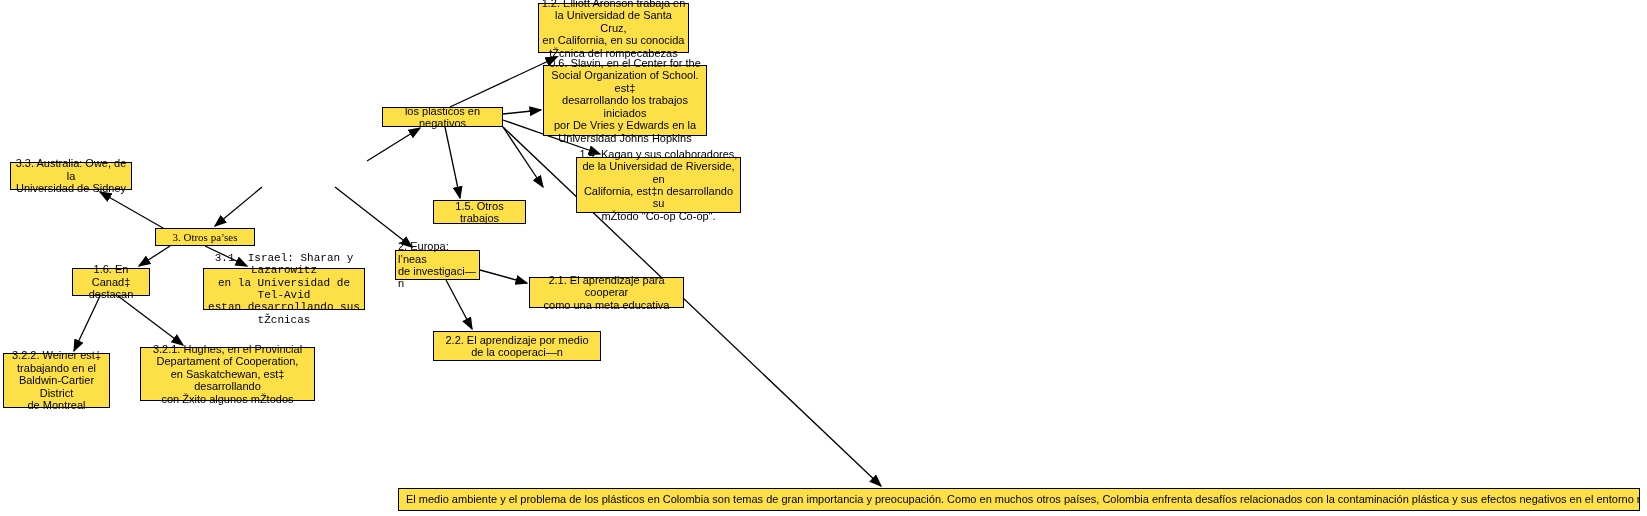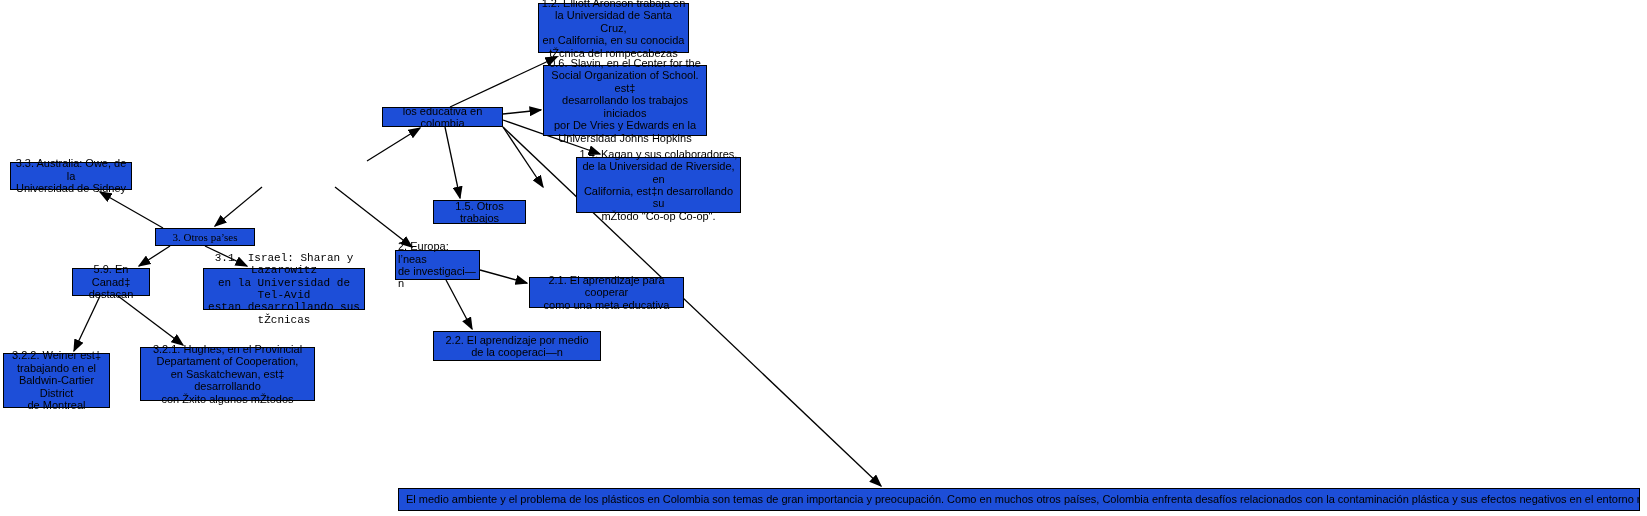--- a/index.html
+++ b/index.html
@@ -7,21 +7,21 @@
     position:relative;
     width:1647px;height:516px;
     background:#ffffff;
     font-family:"Liberation Sans", sans-serif;
     overflow:hidden;
   }
   #edges{position:absolute;left:0;top:0;width:1647px;height:516px;z-index:1;}
   #edges line{stroke:#000;stroke-width:1.3;}
   .node{
     position:absolute;z-index:2;
-    background:#1d4ed8;
+    background:#fde047;
     border:1.5px solid #000;
     box-sizing:border-box;
     display:flex;align-items:center;justify-content:center;
     text-align:center;
     font-size:11px;line-height:12.4px;color:#000;
     white-space:pre-line;
     padding:1px 2px;
   }
   .node-main{
     font-weight:bold;font-size:13.5px;line-height:15px;
@@ -67,39 +67,39 @@
 la Universidad de Santa Cruz,
 en California, en su conocida
 tŽcnica del rompecabezas</div>
 
   <div class="node" style="left:543px;top:65px;width:164px;height:71px;">0.6. Slavin, en el Center for the
 Social Organization of School. est‡
 desarrollando los trabajos iniciados
 por De Vries y  Edwards en la
 Universidad Johns Hopkins</div>
 
-  <div class="node" style="left:382px;top:107px;width:121px;height:20px;">los educativa en colombia</div>
+  <div class="node" style="left:382px;top:107px;width:121px;height:20px;">los plasticos en negativos</div>
 
   <div class="node" style="left:576px;top:157px;width:165px;height:56px;">1.4. Kagan y sus colaboradores,
 de la Universidad de Riverside, en
 California,  est‡n desarrollando su
 mŽtodo "Co-op Co-op".</div>
 
   <div class="node" style="left:10px;top:162px;width:122px;height:28px;">3.3. Australia: Owe, de la
 Universidad de Sidney</div>
 
 
   <div class="node" style="left:433px;top:200px;width:93px;height:24px;">1.5. Otros trabajos</div>
 
   <div class="node" style="left:155px;top:228px;width:100px;height:18px;font-family:Liberation Serif, serif;">3. Otros pa’ses</div>
 
   <div class="node node-left" style="left:395px;top:250px;width:85px;height:30px;">2. Europa: l’neas
 de investigaci—n</div>
 
-  <div class="node" style="left:72px;top:268px;width:78px;height:28px;">5.9. En Canad‡
+  <div class="node" style="left:72px;top:268px;width:78px;height:28px;">1.6. En Canad‡
 destacan</div>
 
   <div class="node" style="left:203px;top:268px;width:162px;height:42px;font-family:Liberation Mono, monospace;">3.1. Israel: Sharan y Lazarowitz
 en la Universidad de Tel-Avid
 estan desarrollando sus tŽcnicas</div>
 
   <div class="node" style="left:529px;top:277px;width:155px;height:31px;">2.1. El aprendizaje para cooperar
 como una meta educativa</div>
 
   <div class="node" style="left:433px;top:331px;width:168px;height:30px;">2.2. El aprendizaje por medio

